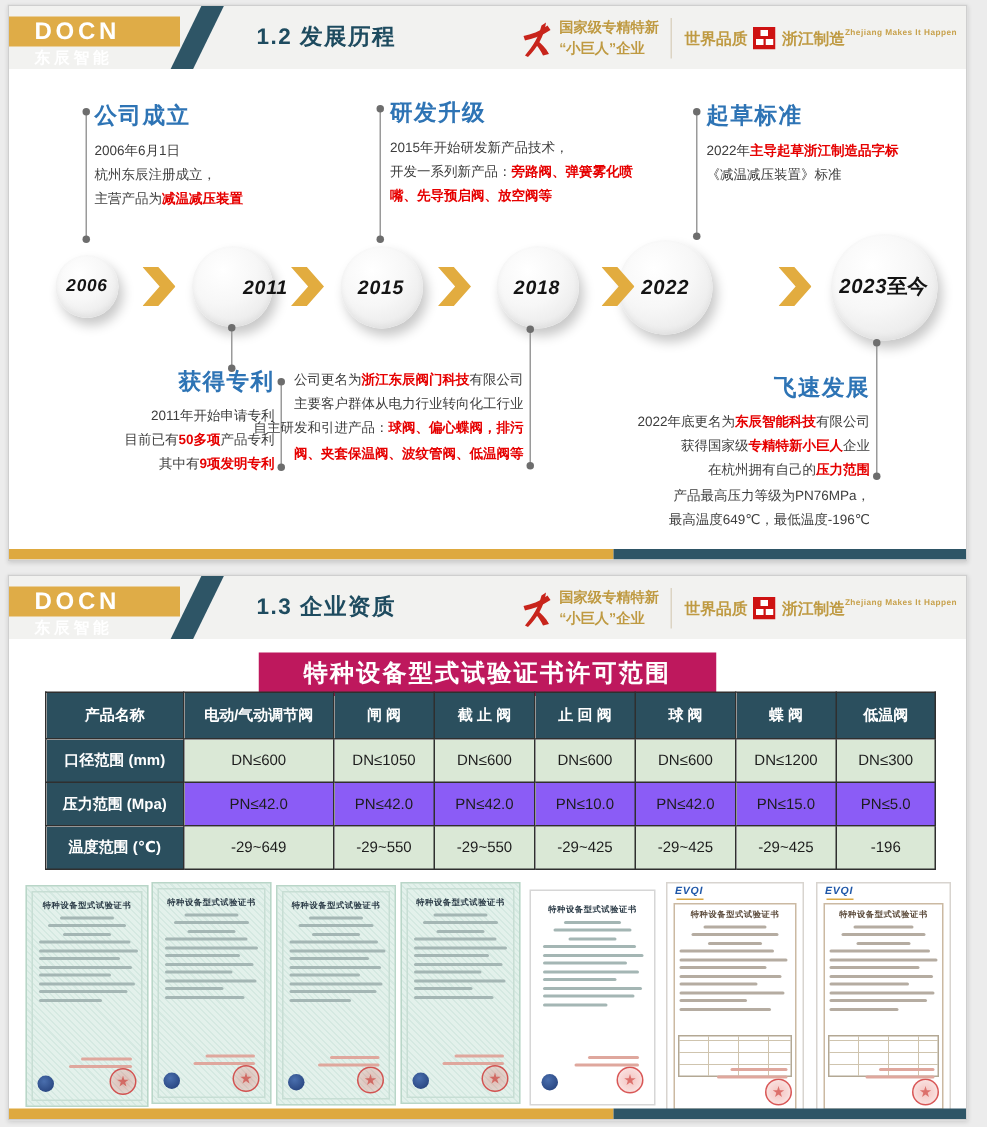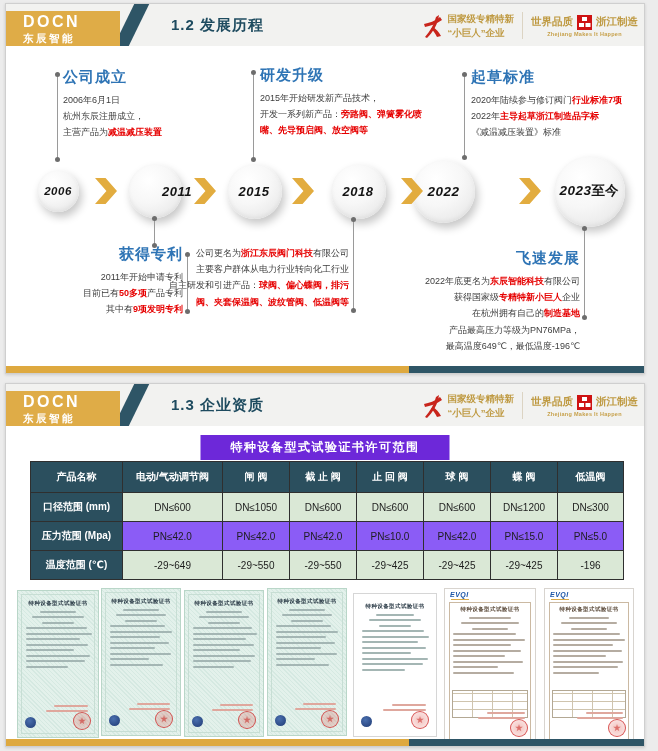--- a/index.html
+++ b/index.html
@@ -5,33 +5,33 @@
   html,body{margin:0;padding:0;}
   body{width:658px;height:751px;background:#ECECEC;position:relative;overflow:hidden;
        font-family:"Liberation Sans","DejaVu Sans",sans-serif;}
   .slide{position:absolute;left:5px;width:640px;background:#fff;border:1px solid #cfcfcf;
          box-shadow:0 1px 3px rgba(0,0,0,.14);box-sizing:border-box;overflow:hidden;}
   #slide1{top:3px;height:371px;}
   #slide2{top:383px;height:364px;}
 
   
   .hdr{position:absolute;left:0;top:0;right:0;height:42px;background:#F2F2F0;}
-  .hdr-logo{position:absolute;left:0;top:7px;width:114px;height:35px;background:#DFAC47;
+  .hdr-logo{position:absolute;left:0;top:7px;width:114px;height:20px;background:#DFAC47;
             color:#fff;box-sizing:border-box;padding:3px 0 0 17px;z-index:2;}
   .hdr-logo .en{font-size:16px;font-weight:800;letter-spacing:2.5px;line-height:1;}
   .hdr-logo .cn{font-size:10.5px;font-weight:700;letter-spacing:2.5px;margin-top:2px;}
   .hdr-diag{position:absolute;left:118px;top:0;width:15px;height:42px;background:#2E5566;
             transform:skewX(-26deg);z-index:1;}
   .hdr-title{position:absolute;left:165px;top:0;height:42px;line-height:42px;
              font-size:15px;font-weight:800;color:#1E4B5F;letter-spacing:1px;}
   .hdr-right{position:absolute;right:6px;top:5px;display:flex;align-items:center;height:33px;}
   .badge-icon{width:23px;height:30px;margin-right:4px;flex:none;}
   .badge-l{color:#BF9A42;font-weight:700;font-size:9.5px;line-height:1.45;white-space:nowrap;}
   .badge-div{width:1px;height:27px;background:#dcd4c3;margin:0 8px;}
-  .badge-r{display:flex;flex-direction:column;align-items:center;}
+  .badge-r{display:flex;flex-direction:row;}
   .badge-r-row{display:flex;align-items:center;color:#BF9A42;font-weight:700;font-size:10.5px;white-space:nowrap;}
   .zj-mark{width:15px;height:15px;margin:0 4px;flex:none;}
   .badge-r-cap{font-size:5.5px;color:#C7A14B;font-weight:700;margin-top:1px;letter-spacing:.3px;white-space:nowrap;}
 
   
   .tl-line{position:absolute;width:1px;background:#9a9a9a;}
   .tl-dot{position:absolute;width:5px;height:5px;border-radius:50%;background:#6d6d6d;}
   .tl-circle{position:absolute;border-radius:50%;
     background:radial-gradient(circle at 38% 30%,#ffffff 0%,#f7f7f7 45%,#e2e2e2 100%);
     box-shadow:3px 5px 8px rgba(0,0,0,.22), inset 0 -2px 4px rgba(0,0,0,.05);
@@ -40,22 +40,22 @@
   .tl-year .sfx{font-style:normal;letter-spacing:0;}
   .chev{position:absolute;background:#E2AC3F;
         clip-path:polygon(0 0,48% 0,100% 50%,48% 100%,0 100%,52% 50%);}
   .blk{position:absolute;}
   .blk-title{font-size:15px;font-weight:800;color:#2E74B5;letter-spacing:1px;margin-bottom:5px;}
   .blk-line{font-size:9px;color:#3d3d3d;line-height:1.8;white-space:nowrap;}
   .blk .red{color:#E60000;font-weight:700;}
   .blk.right{text-align:right;}
 
   
-  .banner{position:absolute;top:51px;left:50%;transform:translateX(-50%);background:#6d28d9;
-          color:#fff;font-size:12px;font-weight:700;letter-spacing:1.5px;padding:4px 30px;white-space:nowrap;}
+  .banner{position:absolute;top:51px;left:50%;transform:translateX(-50%);background:#be185d;
+          color:#fff;font-size:16px;font-weight:700;letter-spacing:1.5px;padding:4px 30px;white-space:nowrap;}
   .qtable{position:absolute;left:24px;top:77px;border-collapse:collapse;table-layout:fixed;}
   .qtable th,.qtable td{border:1px solid #2f2f2f;text-align:center;font-size:10px;padding:0;overflow:hidden;}
   .qtable thead th{background:#2B4F5E;color:#fff;font-weight:700;height:30px;}
   .qtable tbody tr{height:29px;}
   .qtable td{color:#1d1d1d;background:#8b5cf6;}
   .qtable td.rowlab{background:#2B4F5E;color:#fff;font-weight:700;}
   .qtable tr.shade td:not(.rowlab){background:#DAE8D6;}
 
   .certs{position:absolute;left:11px;top:204px;display:flex;align-items:flex-start;}
   .cert{position:relative;box-sizing:border-box;flex:none;}
@@ -141,21 +141,20 @@
         <div class="blk-title">研发升级</div>
         <div class="blk-line"><span>2015年开始研发新产品技术，</span></div>
         <div class="blk-line"><span>开发一系列新产品：</span><span class="red">旁路阀、弹簧雾化喷</span></div>
         <div class="blk-line"><span class="red">嘴、先导预启阀、放空阀等</span></div>
       </div>
       <div class="tl-line" style="left: 458px; top: 70px; height: 83px;"></div>
       <div class="tl-dot" style="left: 456px; top: 68px;"></div>
       <div class="tl-dot" style="left: 456px; top: 151px;"></div>
       <div class="blk" style="left: 465px; top: 64px;">
         <div class="blk-title">起草标准</div>
-        <div class="blk-line"><span>2020年陆续参与修订阀门</span><span class="red">行业标准7项</span></div>
         <div class="blk-line"><span>2022年</span><span class="red">主导起草浙江制造品字标</span></div>
         <div class="blk-line"><span>《减温减压装置》标准</span></div>
       </div>
       <div class="tl-circle" style="left: 31px; top: 166px; width: 42px; height: 42px;">
         <div class="tl-year" style="font-size: 11.5px;">2006</div>
       </div>
       <div class="tl-circle" style="left: 122px; top: 160px; width: 54px; height: 54px;">
         <div class="tl-year" style="font-size: 13px; margin-left: 44px;">2011</div>
       </div>
       <div class="tl-circle" style="left: 220.5px; top: 159.5px; width: 55px; height: 55px;">
@@ -196,21 +195,21 @@
       <div class="blk right" style="left: 112px; top: 241px; width: 231px;">
         <div class="blk-line"><span>公司更名为</span><span class="red">浙江东辰阀门科技</span><span>有限公司</span></div>
         <div class="blk-line"><span>主要客户群体从电力行业转向化工行业</span></div>
         <div class="blk-line"><span>自主研发和引进产品：</span><span class="red">球阀、偏心蝶阀，排污</span></div>
         <div class="blk-line"><span class="red">阀、夹套保温阀、波纹管阀、低温阀等</span></div>
       </div>
       <div class="blk right" style="left: 380px; top: 245px; width: 194px;">
         <div class="blk-title">飞速发展</div>
         <div class="blk-line"><span>2022年底更名为</span><span class="red">东辰智能科技</span><span>有限公司</span></div>
         <div class="blk-line"><span>获得国家级</span><span class="red">专精特新小巨人</span><span>企业</span></div>
-        <div class="blk-line"><span>在杭州拥有自己的</span><span class="red">制造基地</span></div>
+        <div class="blk-line"><span>在杭州拥有自己的</span><span class="red">压力范围</span></div>
         <div class="blk-line"><span>产品最高压力等级为PN76MPa，</span></div>
         <div class="blk-line"><span>最高温度649℃，最低温度-196℃</span></div>
       </div>
     </div>
   <div class="footer-gold"></div>
   <div class="footer-teal"></div>
 </section>
 
 <section class="slide" id="slide2">
   <div class="hdr">

